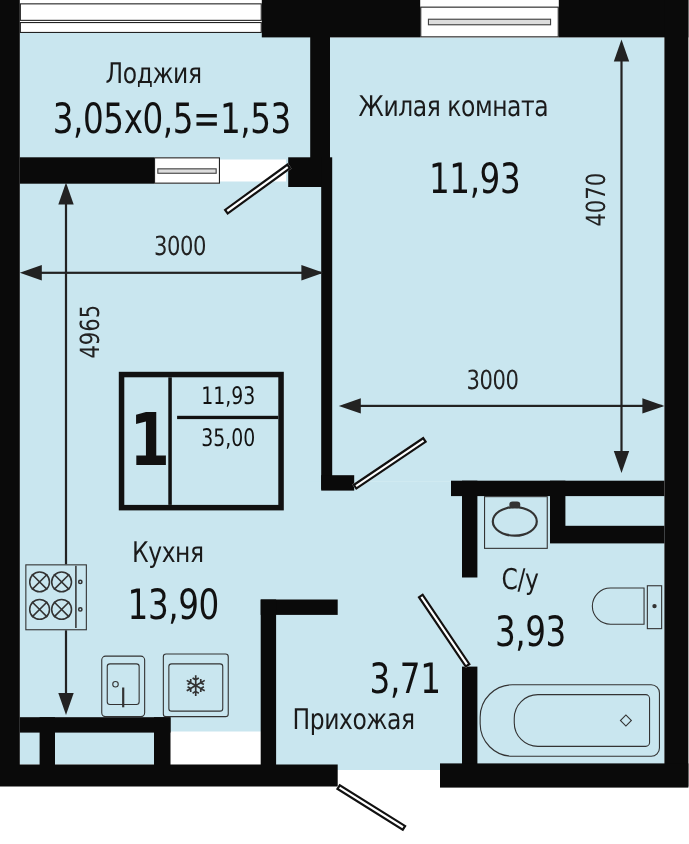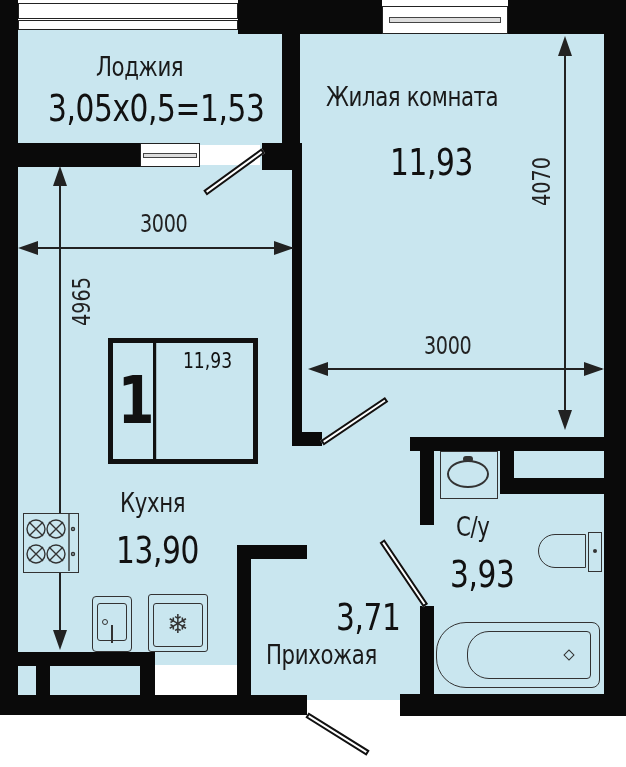--- a/index.html
+++ b/index.html
@@ -115,20 +115,21 @@
   <div class="label area" style="left:336px;top:595px;">3,71</div>
   <div class="label name" style="left:266px;top:640px;">Прихожая</div>
 
   <div class="label name" style="left:456px;top:512px;">С/у</div>
   <div class="label area" style="left:450px;top:552px;">3,93</div>
 
   <div class="summary">
     <div class="big">1</div>
     <div class="cells">
       <div class="cell"><span>11,93</span></div>
+      <div class="cell"><span>35,00</span></div>
     </div>
   </div>
 
   <div class="fixture" style="left:23px;top:513px;width:56px;height:60px;">
     <svg width="53" height="57" viewBox="0 0 53 57">
       <g fill="none" stroke="#333" stroke-width="1.4">
         <circle cx="12" cy="15" r="9"></circle>
           <circle cx="32" cy="15" r="9"></circle>
         <circle cx="12" cy="40" r="9"></circle>
           <circle cx="32" cy="40" r="9"></circle>

